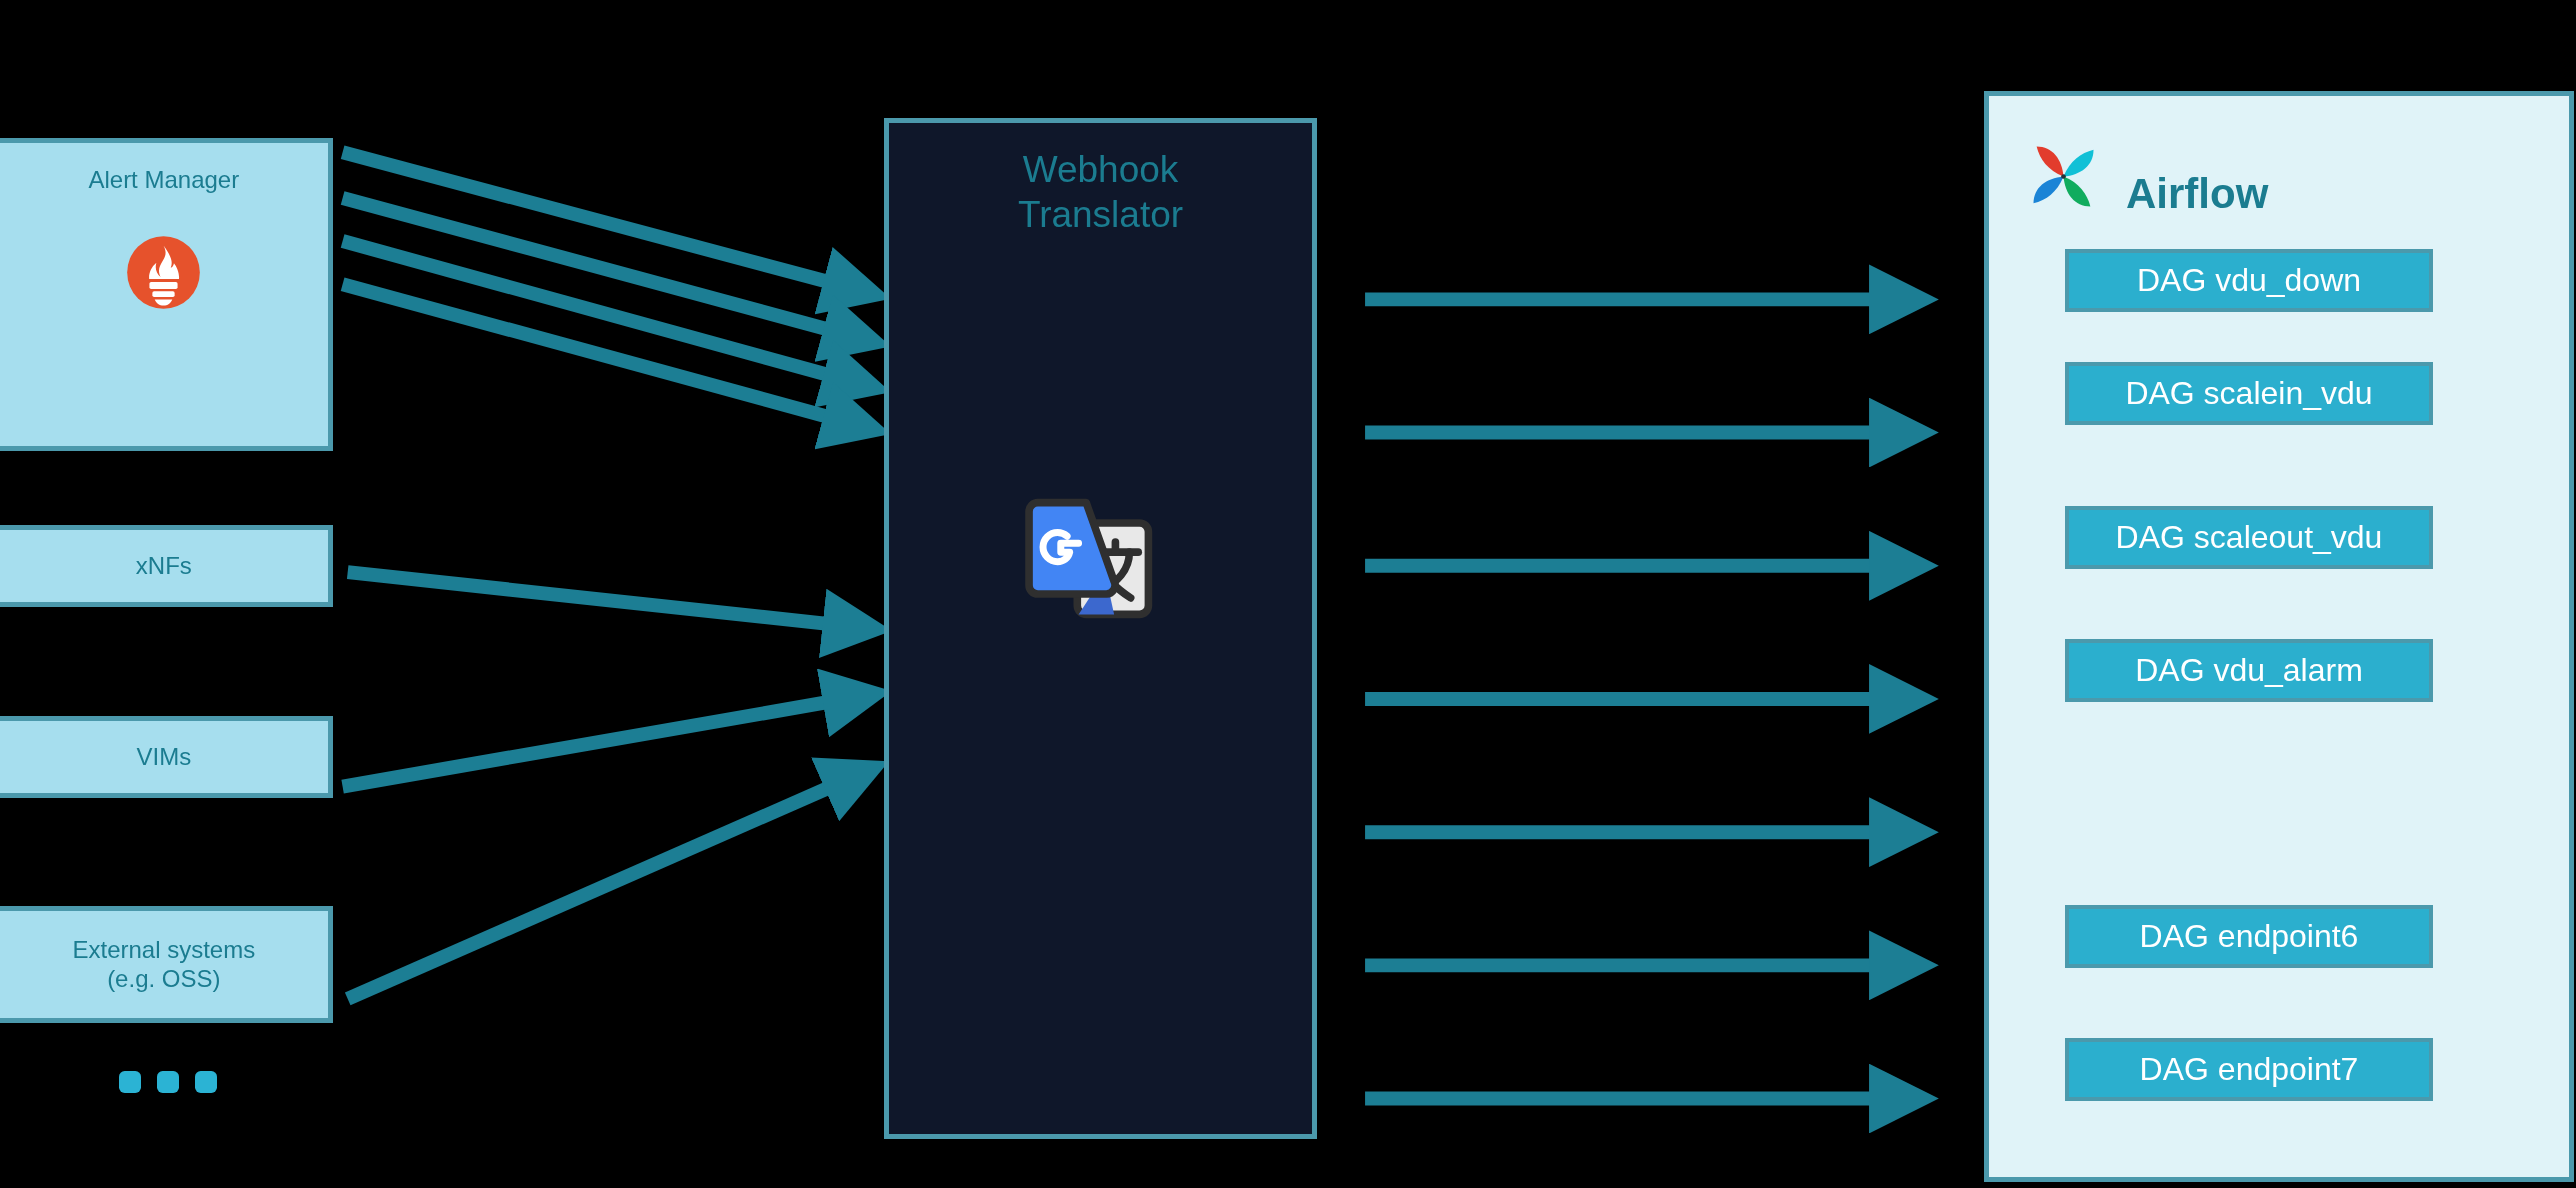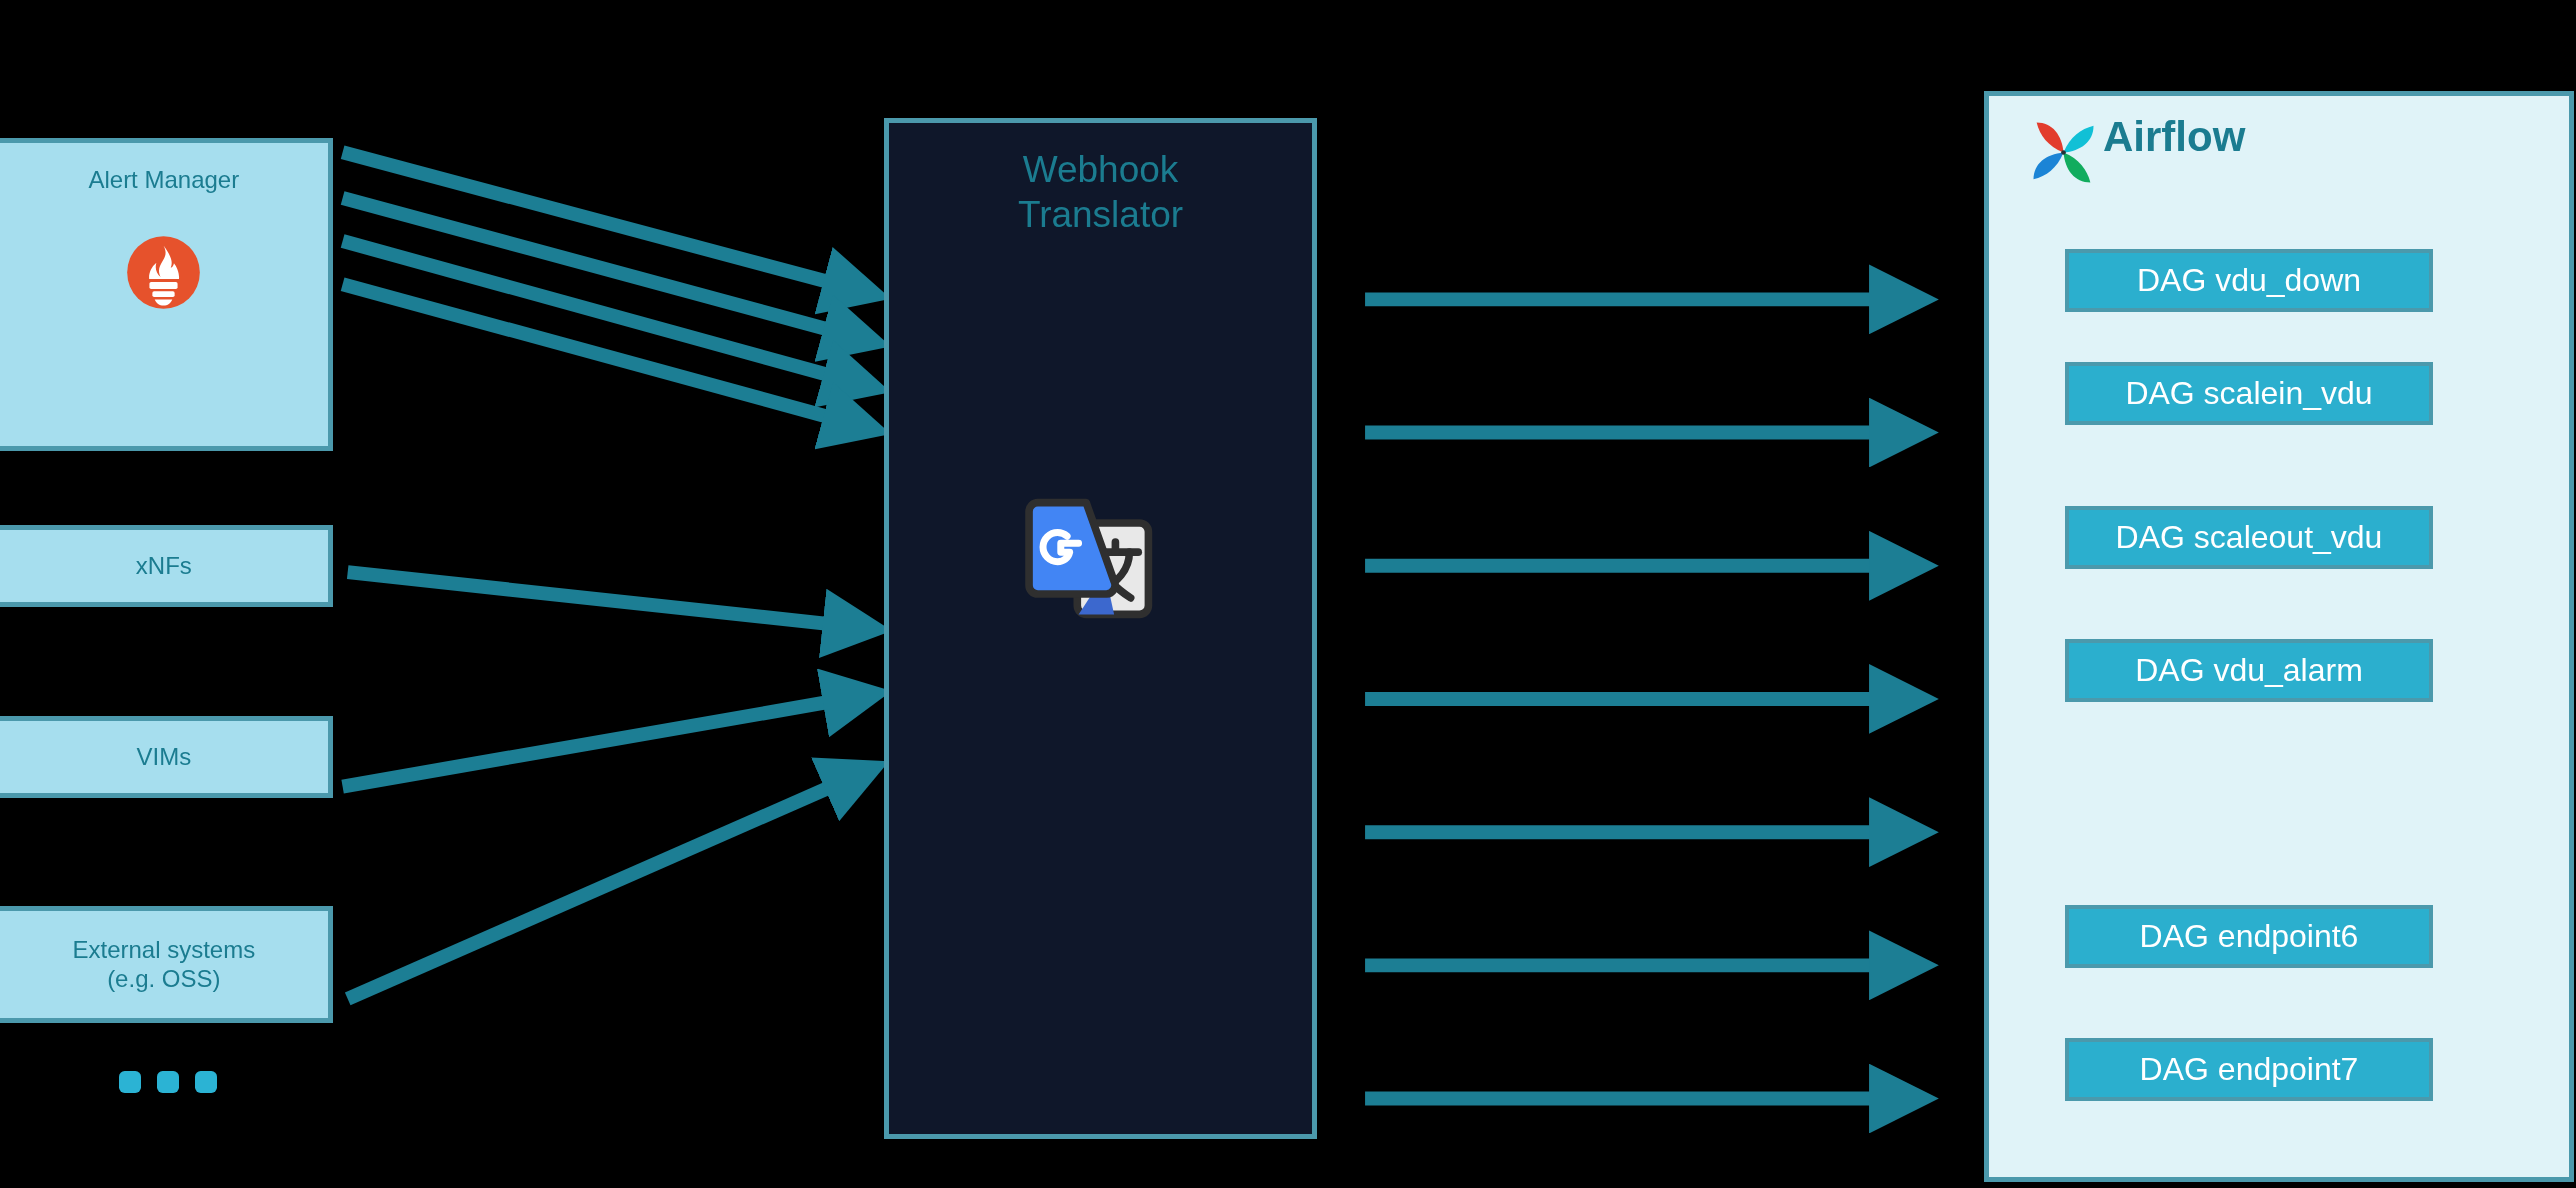--- a/index.html
+++ b/index.html
@@ -32,22 +32,22 @@
   
   #webhook{left:884px;top:118px;width:433px;height:1021px;
            background:#0f172a;border:5.7px solid #4B99AC;
            flex-direction:column;justify-content:flex-start;padding-top:24px;}
   #webhook .src-label{font-size:37px;line-height:1.22;}
   #gt-icon{position:absolute;left:1020px;top:495px;}
 
   
   #airflow-panel{left:1984px;top:91px;width:590px;height:1091px;
                  background:#E0F3F8;border:5.7px solid #4B99AC;display:block;}
-  #airflow-head{position:absolute;left:2024px;top:113px;width:520px;height:89px;
-                display:flex;align-items:flex-start;}
+  #airflow-head{position:absolute;left:2024px;top:129px;width:520px;height:89px;
+                display:flex;align-items:flex-end;gap:23px;}
   #airflow-title{font-size:42px;font-weight:bold;color:#1B7C90;}
 
   .dag{position:absolute;left:2065px;width:368px;height:63px;
        background:#2BAFCE;border:4.4px solid #4B99AC;box-sizing:border-box;
        display:flex;align-items:center;justify-content:center;
        color:#ffffff;font-size:32px;}
 </style>
 </head>
 <body>
 

